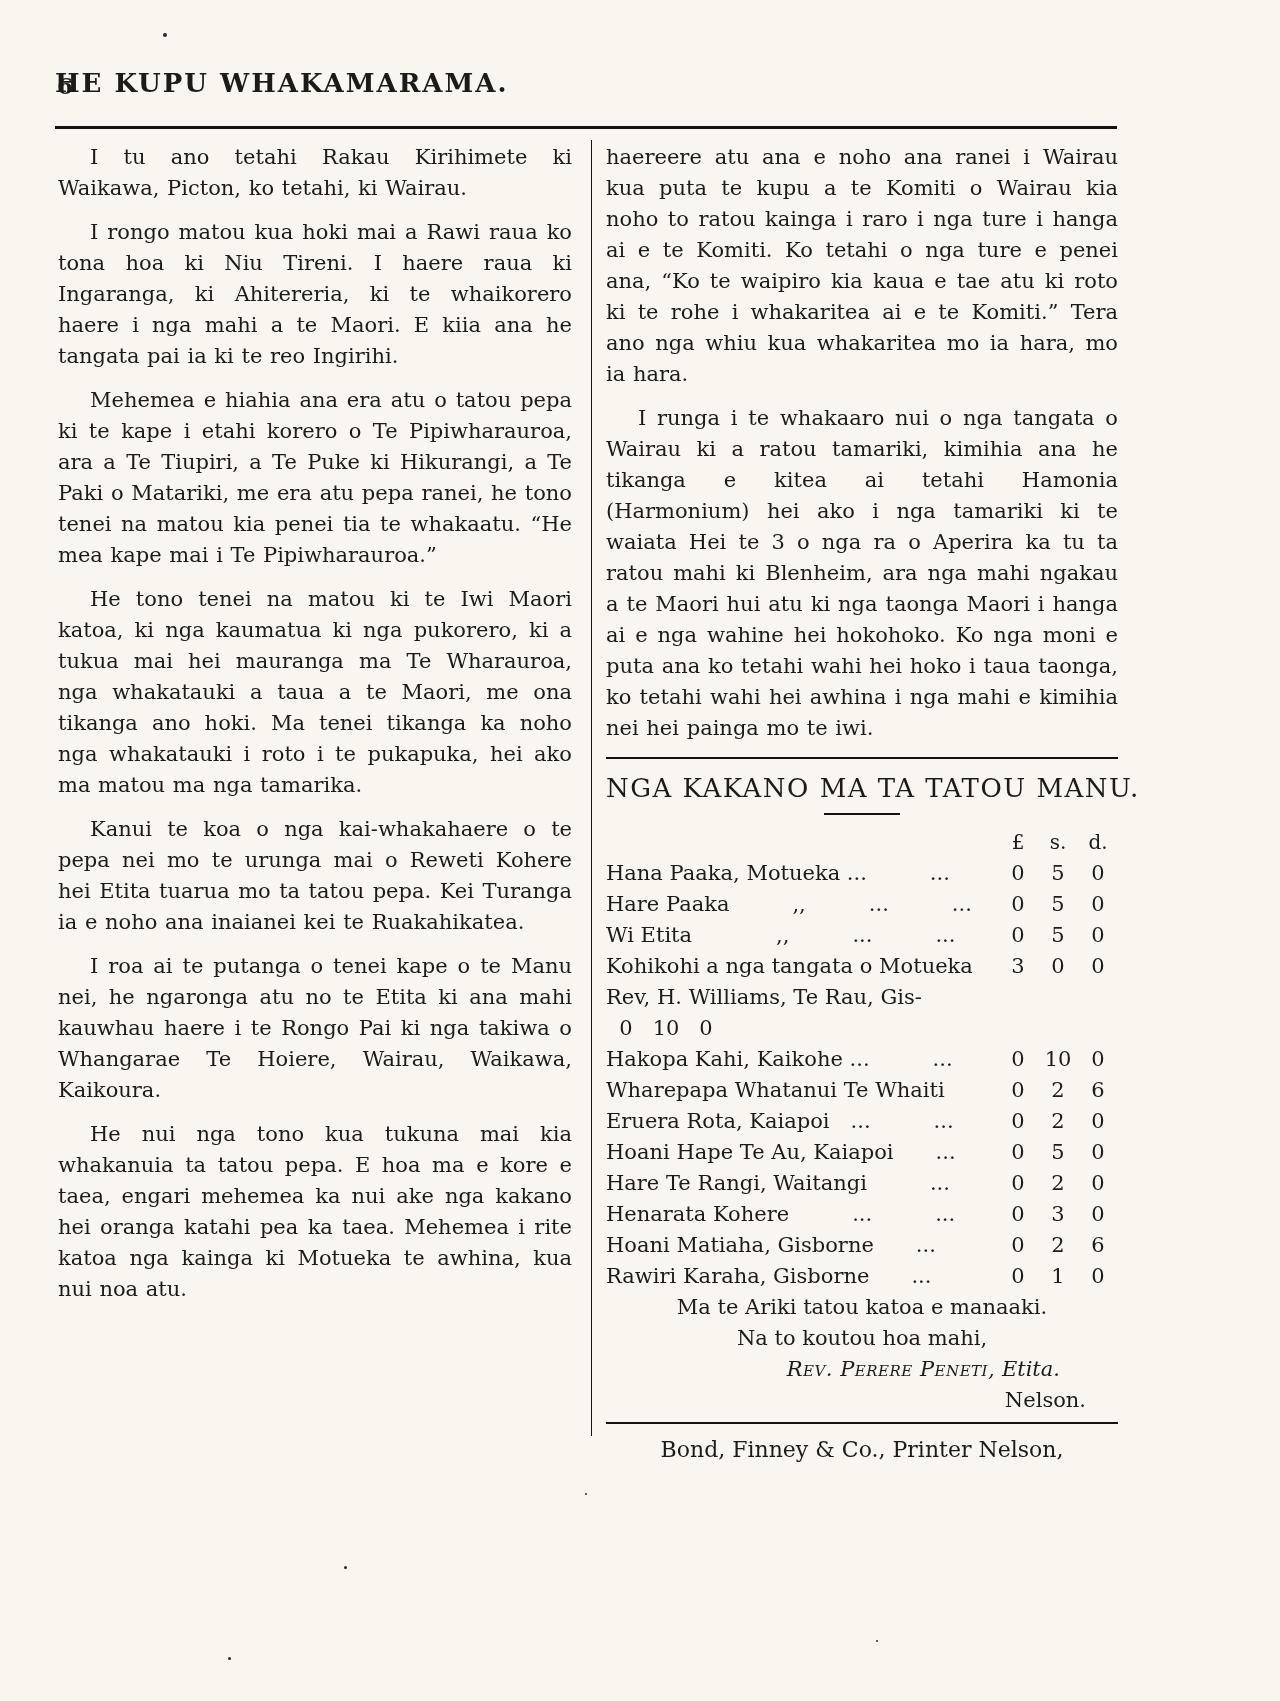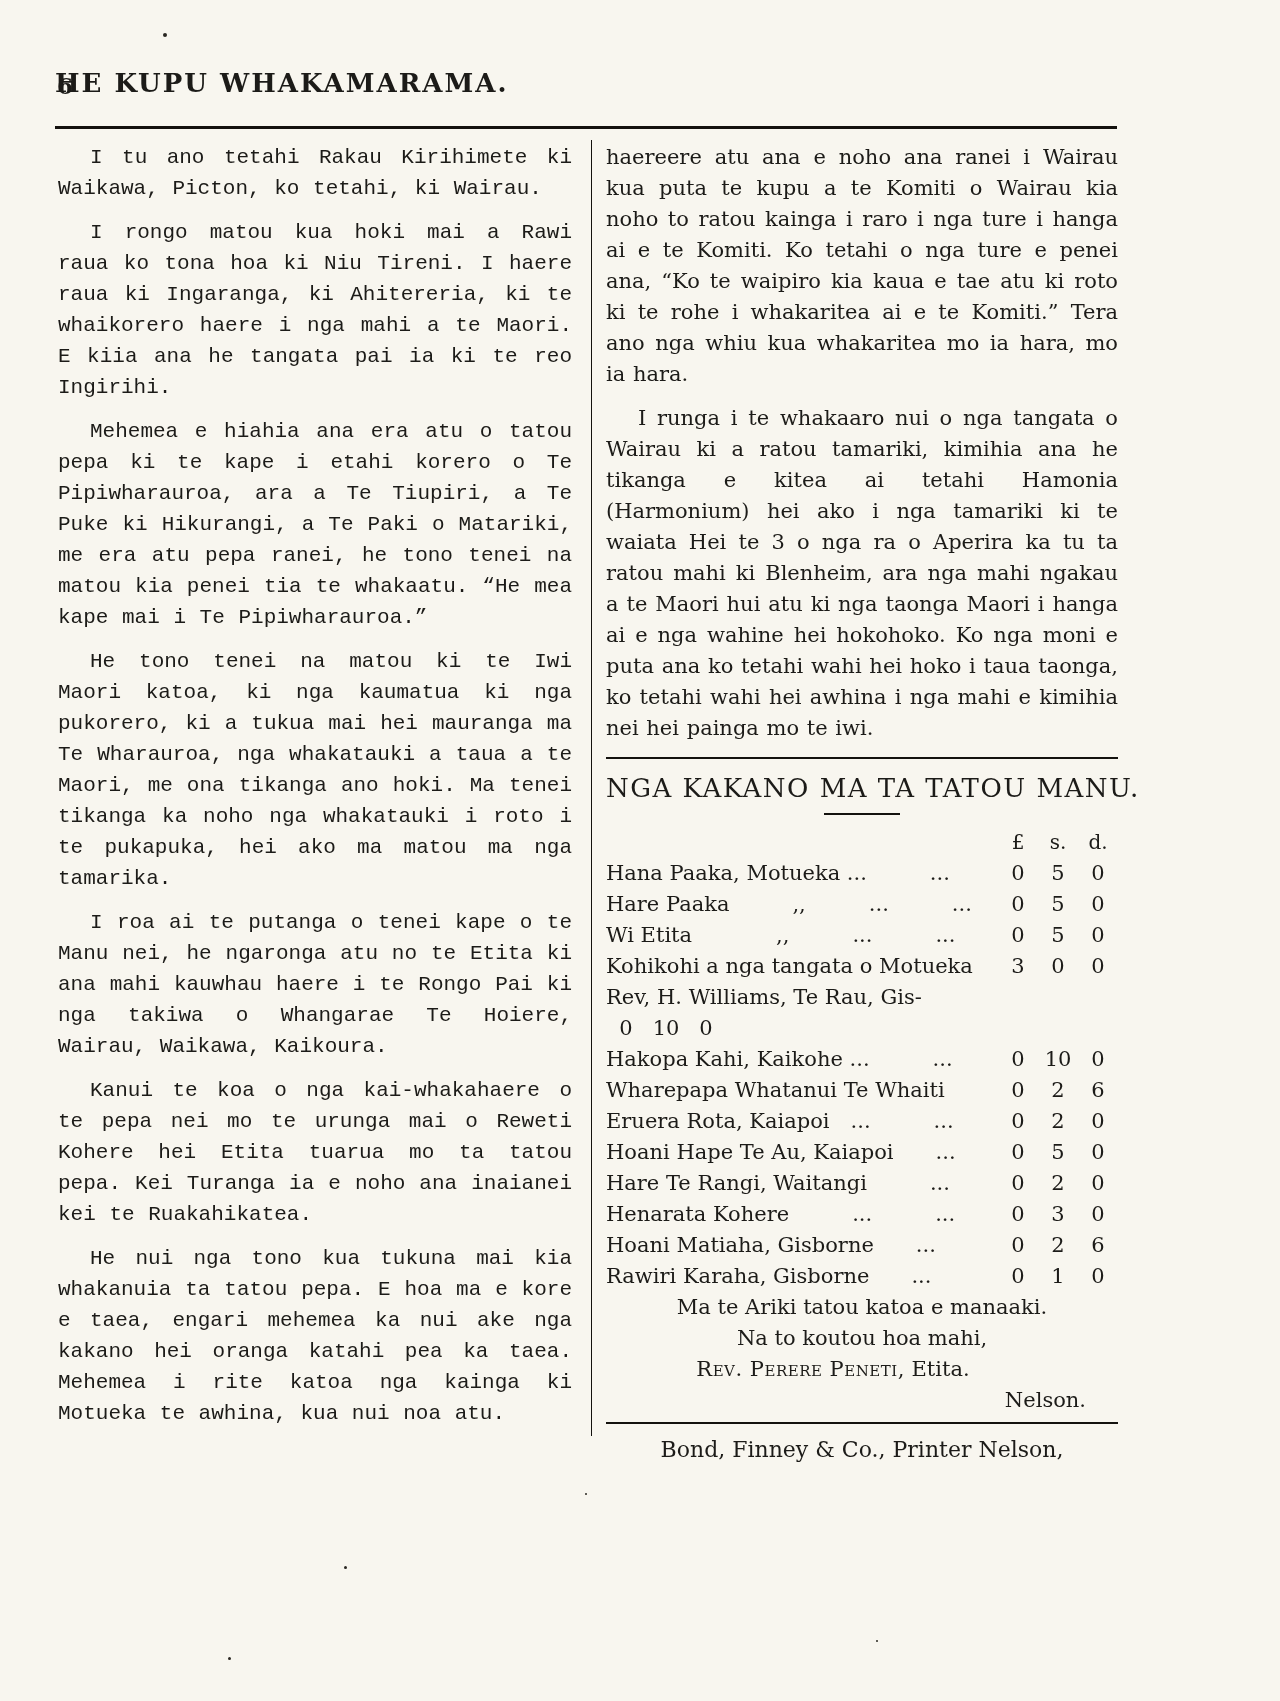--- a/index.html
+++ b/index.html
@@ -20,21 +20,21 @@
     font-weight:bold; font-size:26px;
     letter-spacing:2px; padding-top:4px;
   }
   .header-rule {
     position:absolute; top:126px; left:55px; width:1062px;
     border-top:3px solid #14120e; height:0;
   }
 
   
   .columns { position:absolute; top:142px; left:58px; width:1060px; display:flex; align-items:flex-start; }
-  .col-left  { width:530px; padding-right:16px;font-family:Liberation Mono, monospace; }
+  .col-left  { width:530px; padding-right:16px; }
   .col-right { width:530px; padding-left:18px; }
   .divider {
     position:absolute; top:140px; left:591px; width:1px; height:1296px;
     background:#14120e;
   }
 
   p.body {
     font-size:21px; line-height:31px; text-align:justify;
     text-indent:32px; margin-bottom:13px;
     word-spacing:1px;
@@ -51,21 +51,21 @@
 
   .contrib-table { font-size:21px; }
   .t-row { display:flex; line-height:31px; }
   .t-name { flex:1; overflow:hidden; white-space:nowrap; }
   .t-amt { width:40px; text-align:center; flex:none; }
   .t-head .t-amt { font-size:20px; }
 
   .closing { margin-top:0; font-size:21px; line-height:31px; }
   .c-blessing { text-align:center; }
   .c-signoff  { text-align:center; }
-  .c-signature { text-align:center; padding-right:58px; }
+  .c-signature { text-align:right; padding-right:58px;font-style:italic; }
   .smallcaps { font-variant:small-caps; letter-spacing:0.5px; }
   .c-place { text-align:right; padding-right:32px; }
 
   .printer { text-align:center; font-size:22px; line-height:32px; margin-top:8px; }
 
   .speck { position:absolute; background:#2a2722; border-radius:50%; }
 </style>
 </head>
 <body>
 
@@ -78,22 +78,22 @@
   <div class="header-rule"></div>
   <div class="divider"></div>
 
   <div class="columns">
 
     <div class="col-left">
       <p class="body">I tu ano tetahi Rakau Kirihimete ki Waikawa, Picton, ko tetahi, ki Wairau.</p>
       <p class="body">I rongo matou kua hoki mai a Rawi raua ko tona hoa ki Niu Tireni. I haere raua ki Ingaranga, ki Ahitereria, ki te whaikorero haere i nga mahi a te Maori. E kiia ana he tangata pai ia ki te reo Ingirihi.</p>
       <p class="body">Mehemea e hiahia ana era atu o tatou pepa ki te kape i etahi korero o Te Pipiwharauroa, ara a Te Tiupiri, a Te Puke ki Hikurangi, a Te Paki o Matariki, me era atu pepa ranei, he tono tenei na matou kia penei tia te whakaatu. “He mea kape mai i Te Pipiwharauroa.”</p>
       <p class="body">He tono tenei na matou ki te Iwi Maori katoa, ki nga kaumatua ki nga pukorero, ki a tukua mai hei mauranga ma Te Wharauroa, nga whakatauki a taua a te Maori, me ona tikanga ano hoki. Ma tenei tikanga ka noho nga whakatauki i roto i te pukapuka, hei ako ma matou ma nga tamarika.</p>
+      <p class="body">Kanui te koa o nga kai-whakahaere o te pepa nei mo te urunga mai o Reweti Kohere hei Etita tuarua mo ta tatou pepa. Kei Turanga ia e noho ana inaianei kei te Ruakahikatea.</p>
       <p class="body">I roa ai te putanga o tenei kape o te Manu nei, he ngaronga atu no te Etita ki ana mahi kauwhau haere i te Rongo Pai ki nga takiwa o Whangarae Te Hoiere, Wairau, Waikawa, Kaikoura.</p>
-      <p class="body">Kanui te koa o nga kai-whakahaere o te pepa nei mo te urunga mai o Reweti Kohere hei Etita tuarua mo ta tatou pepa. Kei Turanga ia e noho ana inaianei kei te Ruakahikatea.</p>
       <p class="body">He nui nga tono kua tukuna mai kia whakanuia ta tatou pepa. E hoa ma e kore e taea, engari mehemea ka nui ake nga kakano hei oranga katahi pea ka taea. Mehemea i rite katoa nga kainga ki Motueka te awhina, kua nui noa atu.</p>
     </div>
 
     <div class="col-right">
       <p class="body no-indent">haereere atu ana e noho ana ranei i Wairau kua puta te kupu a te Komiti o Wairau kia noho to ratou kainga i raro i nga ture i hanga ai e te Komiti. Ko tetahi o nga ture e penei ana, “Ko te waipiro kia kaua e tae atu ki roto ki te rohe i whakaritea ai e te Komiti.” Tera ano nga whiu kua whakaritea mo ia hara, mo ia hara.</p>
       <p class="body">I runga i te whakaaro nui o nga tangata o Wairau ki a ratou tamariki, kimihia ana he tikanga e kitea ai tetahi Hamonia (Harmonium) hei ako i nga tamariki ki te waiata Hei te 3 o nga ra o Aperira ka tu ta ratou mahi ki Blenheim, ara nga mahi ngakau a te Maori hui atu ki nga taonga Maori i hanga ai e nga wahine hei hokohoko. Ko nga moni e puta ana ko tetahi wahi hei hoko i taua taonga, ko tetahi wahi hei awhina i nga mahi e kimihia nei hei painga mo te iwi.</p>
 
       <div class="col-rule"></div>
       <div class="section-heading">NGA KAKANO MA TA TATOU MANU.</div>
       <div class="short-rule"></div>

